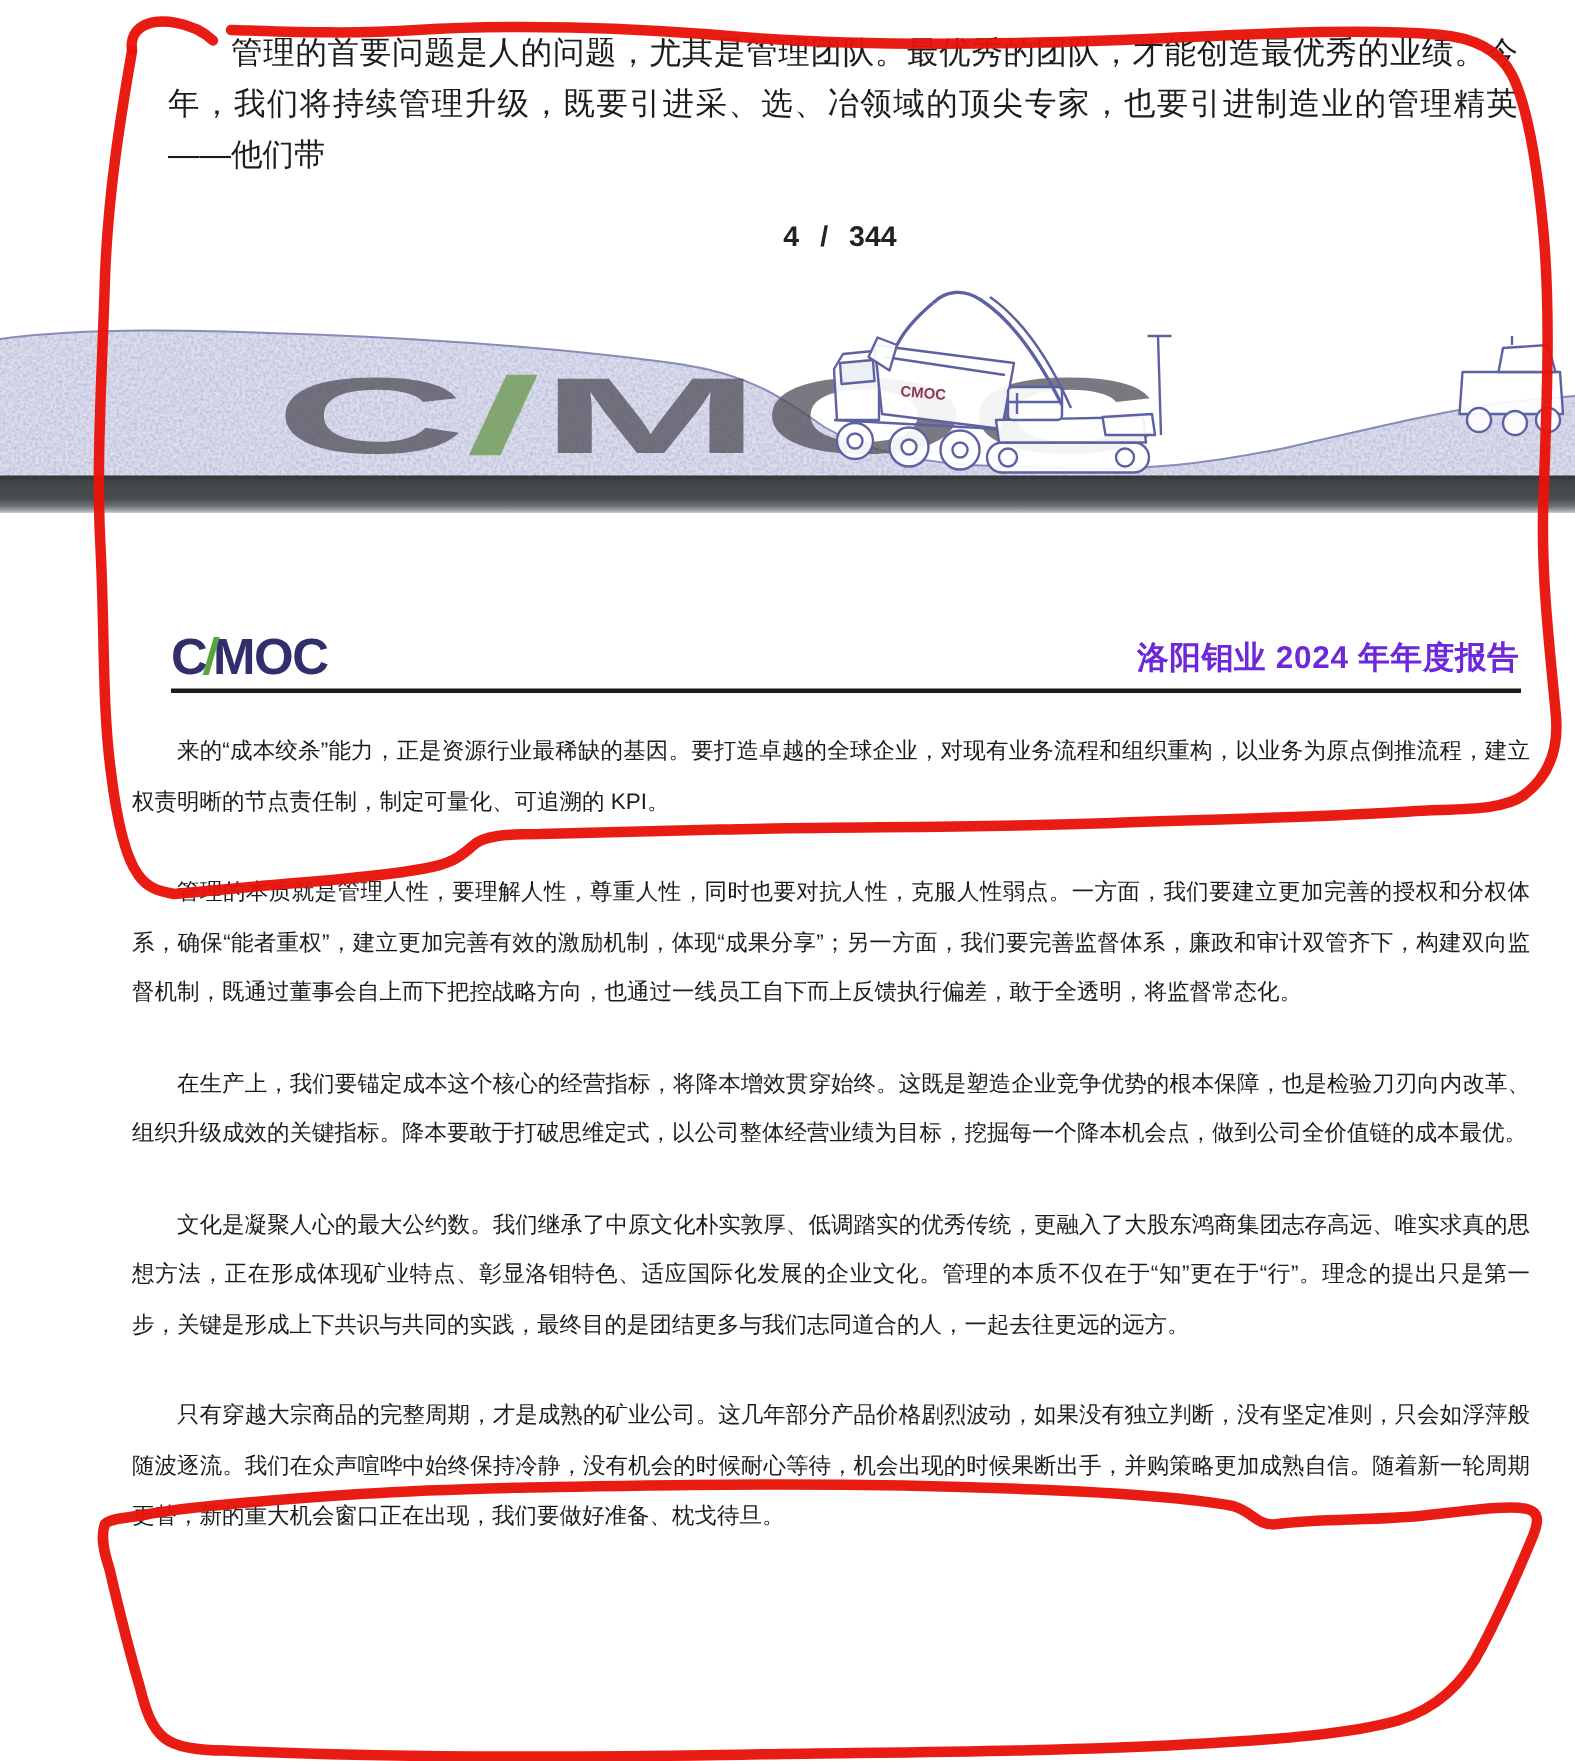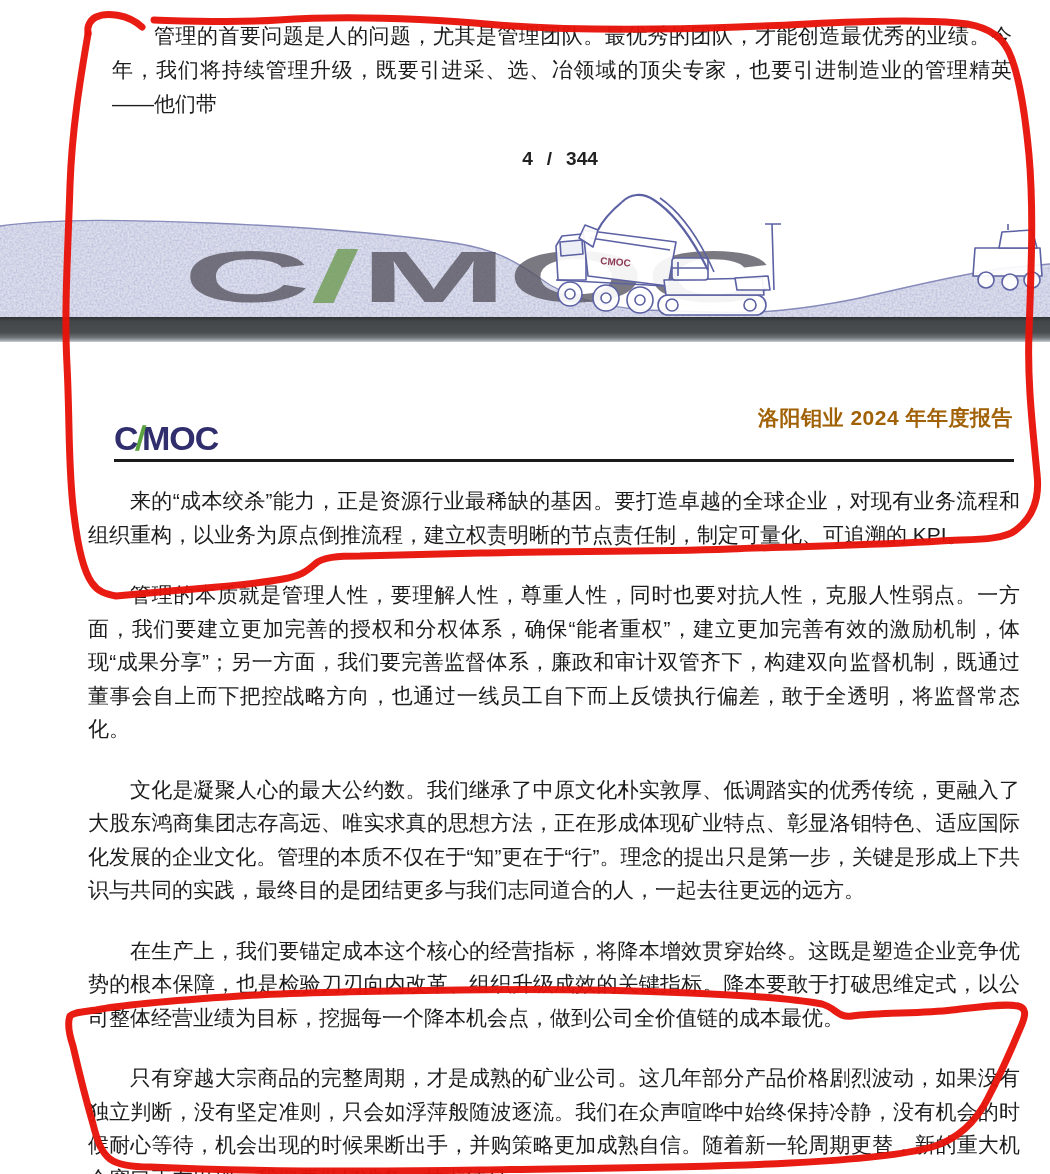--- a/index.html
+++ b/index.html
@@ -20,27 +20,27 @@
 
   
   .separator{position:absolute;top:317px;left:0;width:1050px;height:25px;
      background:linear-gradient(#303334 0%,#44474a 18%,#4a4d4f 62%,#6d7276 82%,#a7adb2 95%,#cdd2d6 100%);}
 
   
   .logo{position:absolute;top:420px;left:114px;height:36px;
         font-weight:bold;font-size:34px;letter-spacing:-1px;line-height:36px;
         color:#312e6e;white-space:nowrap;}
   .logo .slash{color:#5ba33e;display:inline-block;transform:skewX(-6deg);margin:0 -2px;}
-  .report-title{position:absolute;top:404px;right:37px;font-size:21px;font-weight:bold;
-                color:#a16207;letter-spacing:.5px;}
+  .report-title{position:absolute;top:424px;right:37px;font-size:21px;font-weight:bold;
+                color:#6d28d9;letter-spacing:.5px;}
   .header-rule{position:absolute;top:459px;left:114px;width:900px;height:3px;background:#1b1b1b;}
 
   
   .body-block{position:absolute;top:484px;left:88px;width:932px;}
-  .body-block p{margin:0 0 27px 0;font-size:21px;line-height:33.5px;
+  .body-block p{margin:0 0 27px 0;font-size:15px;line-height:33.5px;
                 text-align:justify;text-indent:2em;color:#1c1c1c;}
 
   
   .annotations{position:absolute;inset:0;width:1050px;height:1174px;pointer-events:none;}
   .annotations path{fill:none;stroke-width:7;stroke-linecap:round;stroke-linejoin:round;opacity:.96;}
 
   
   .wm{font-weight:bold;font-size:72px;}
 </style>
 </head>
@@ -124,22 +124,22 @@
   <div class="logo">
     <span>C</span><span class="slash">/</span><span>MOC</span>
   </div>
 
   <div class="report-title">洛阳钼业 2024 年年度报告</div>
   <div class="header-rule"></div>
 
   <div class="body-block">
     <p>来的“成本绞杀”能力，正是资源行业最稀缺的基因。要打造卓越的全球企业，对现有业务流程和组织重构，以业务为原点倒推流程，建立权责明晰的节点责任制，制定可量化、可追溯的 KPI。</p>
     <p>管理的本质就是管理人性，要理解人性，尊重人性，同时也要对抗人性，克服人性弱点。一方面，我们要建立更加完善的授权和分权体系，确保“能者重权”，建立更加完善有效的激励机制，体现“成果分享”；另一方面，我们要完善监督体系，廉政和审计双管齐下，构建双向监督机制，既通过董事会自上而下把控战略方向，也通过一线员工自下而上反馈执行偏差，敢于全透明，将监督常态化。</p>
+    <p>在生产上，我们要锚定成本这个核心的经营指标，将降本增效贯穿始终。这既是塑造企业竞争优势的根本保障，也是检验刀刃向内改革、组织升级成效的关键指标。降本要敢于打破思维定式，以公司整体经营业绩为目标，挖掘每一个降本机会点，做到公司全价值链的成本最优。</p>
     <p>文化是凝聚人心的最大公约数。我们继承了中原文化朴实敦厚、低调踏实的优秀传统，更融入了大股东鸿商集团志存高远、唯实求真的思想方法，正在形成体现矿业特点、彰显洛钼特色、适应国际化发展的企业文化。管理的本质不仅在于“知”更在于“行”。理念的提出只是第一步，关键是形成上下共识与共同的实践，最终目的是团结更多与我们志同道合的人，一起去往更远的远方。</p>
-    <p>在生产上，我们要锚定成本这个核心的经营指标，将降本增效贯穿始终。这既是塑造企业竞争优势的根本保障，也是检验刀刃向内改革、组织升级成效的关键指标。降本要敢于打破思维定式，以公司整体经营业绩为目标，挖掘每一个降本机会点，做到公司全价值链的成本最优。</p>
     <p>只有穿越大宗商品的完整周期，才是成熟的矿业公司。这几年部分产品价格剧烈波动，如果没有独立判断，没有坚定准则，只会如浮萍般随波逐流。我们在众声喧哗中始终保持冷静，没有机会的时候耐心等待，机会出现的时候果断出手，并购策略更加成熟自信。随着新一轮周期更替，新的重大机会窗口正在出现，我们要做好准备、枕戈待旦。</p>
   </div>
 
   <svg class="annotations" viewBox="0 0 1050 1174">
     <path stroke="#e8130a" d="M 142,27 C 128,14 106,12 96,17 C 90,20 87,26 88,33"></path>
     <path stroke="#e8130a" d="M 88,34 C 80,80 72,130 70,185 C 68,250 64,310 67,365
              C 70,425 68,470 74,515 C 78,548 84,572 92,583
              C 98,592 106,594 116,596 L 160,592
              C 200,588 245,586 283,579 C 300,576 306,572 315,564
              C 322,557 338,556 360,556 L 480,553

